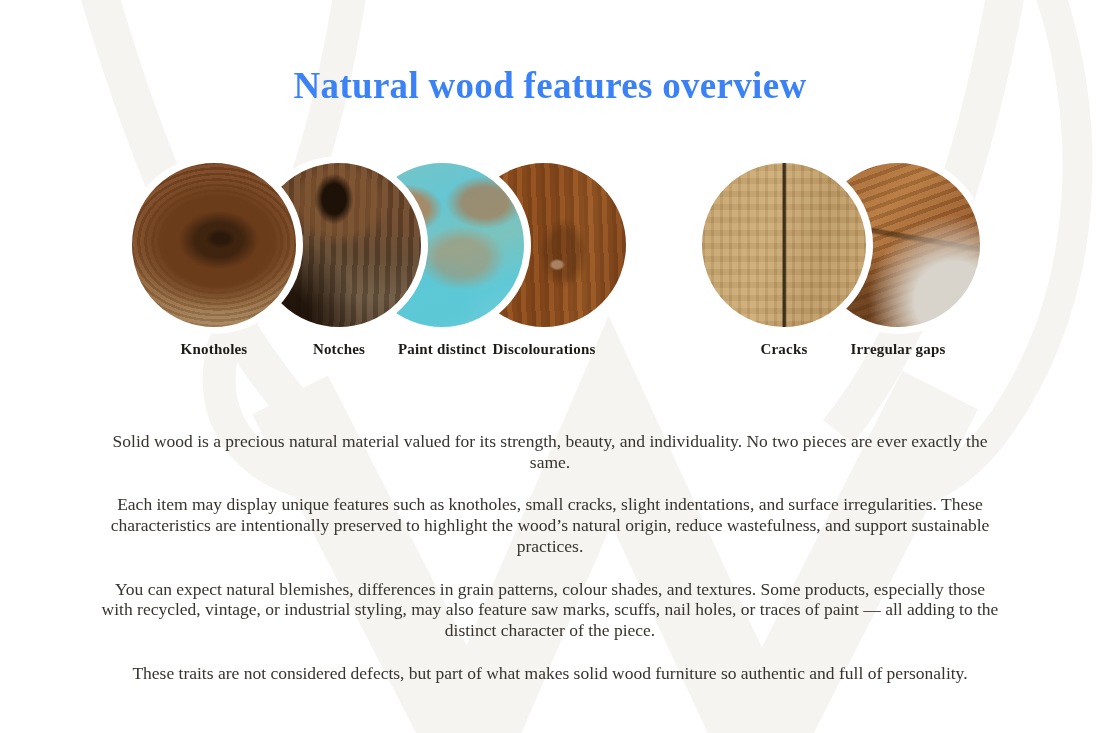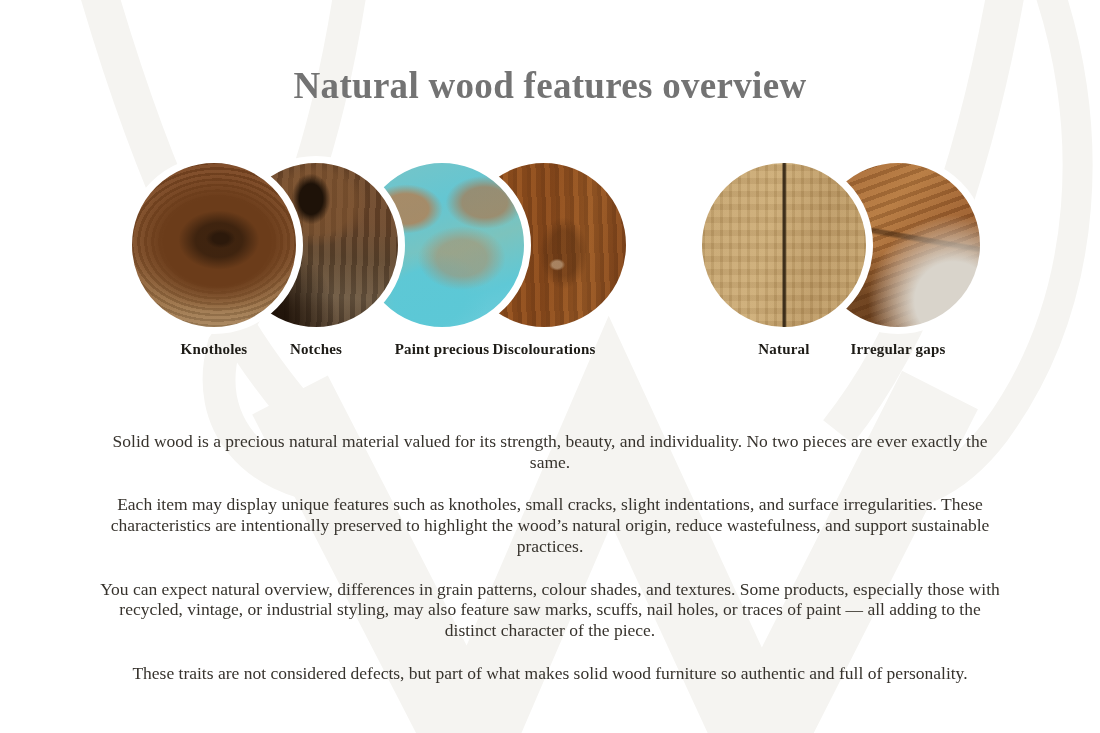--- a/index.html
+++ b/index.html
@@ -10,30 +10,30 @@
     overflow:hidden;
     font-family:"Liberation Serif","DejaVu Serif",serif;
   }
   .watermark{position:absolute;left:0;top:0;z-index:0;pointer-events:none;}
   .content{position:absolute;left:0;top:0;width:100%;height:100%;z-index:1;}
 
   .title{
     position:absolute;top:64px;left:0;width:100%;
     margin:0;text-align:center;
     font-size:37px;font-weight:700;letter-spacing:.3px;
-    color:#737373;
+    color:#3b82f6;
   }
 
   .features-row{position:absolute;top:156px;left:0;width:100%;height:210px;}
   .feature{position:absolute;width:178px;text-align:center;}
   .feature .circle{
     width:164px;height:164px;border-radius:50%;
     border:7px solid #ffffff;box-sizing:content-box;
   }
-  .f0{left:125px;z-index:7;} .f1{left:227px;z-index:6;} .f2{left:353px;z-index:5;}
+  .f0{left:125px;z-index:7;} .f1{left:250px;z-index:6;} .f2{left:353px;z-index:5;}
   .f3{left:455px;z-index:4;} .f4{left:581px;z-index:3;} .f5{left:695px;z-index:2;}
   .f6{left:809px;z-index:1;}
   .feature-label{
     margin-top:7px;font-size:15px;font-weight:700;color:#1d1b16;letter-spacing:.2px;
   }
 
   
   .t-knotholes{background:
     radial-gradient(ellipse 20px 13px at 54% 46%, #2c190b 0 40%, rgba(44,25,11,0) 75%),
     radial-gradient(ellipse 52px 38px at 53% 47%, rgba(58,33,14,.9) 0 45%, rgba(58,33,14,0) 78%),
@@ -104,37 +104,37 @@
       <div class="feature f0">
         <div class="circle t-knotholes"></div>
         <div class="feature-label">Knotholes</div>
       </div>
       <div class="feature f1">
         <div class="circle t-notches"></div>
         <div class="feature-label">Notches</div>
       </div>
       <div class="feature f2">
         <div class="circle t-paint"></div>
-        <div class="feature-label">Paint precious</div>
+        <div class="feature-label">Paint distinct</div>
       </div>
       <div class="feature f3">
         <div class="circle t-discolourations"></div>
         <div class="feature-label">Discolourations</div>
       </div>
       <div class="feature f5">
         <div class="circle t-cracks"></div>
-        <div class="feature-label">Natural</div>
+        <div class="feature-label">Cracks</div>
       </div>
       <div class="feature f6">
         <div class="circle t-gaps"></div>
         <div class="feature-label">Irregular gaps</div>
       </div>
     </div>
 
     <div class="paragraphs">
       <p>Solid wood is a precious natural material valued for its strength, beauty, and individuality. No two pieces are ever exactly the same.</p>
       <p>Each item may display unique features such as knotholes, small cracks, slight indentations, and surface irregularities. These characteristics are intentionally preserved to highlight the wood’s natural origin, reduce wastefulness, and support sustainable practices.</p>
-      <p>You can expect natural overview, differences in grain patterns, colour shades, and textures. Some products, especially those with recycled, vintage, or industrial styling, may also feature saw marks, scuffs, nail holes, or traces of paint — all adding to the distinct character of the piece.</p>
+      <p>You can expect natural blemishes, differences in grain patterns, colour shades, and textures. Some products, especially those with recycled, vintage, or industrial styling, may also feature saw marks, scuffs, nail holes, or traces of paint — all adding to the distinct character of the piece.</p>
       <p>These traits are not considered defects, but part of what makes solid wood furniture so authentic and full of personality.</p>
     </div>
 
   </div>
 </div>
 
 </body></html>

